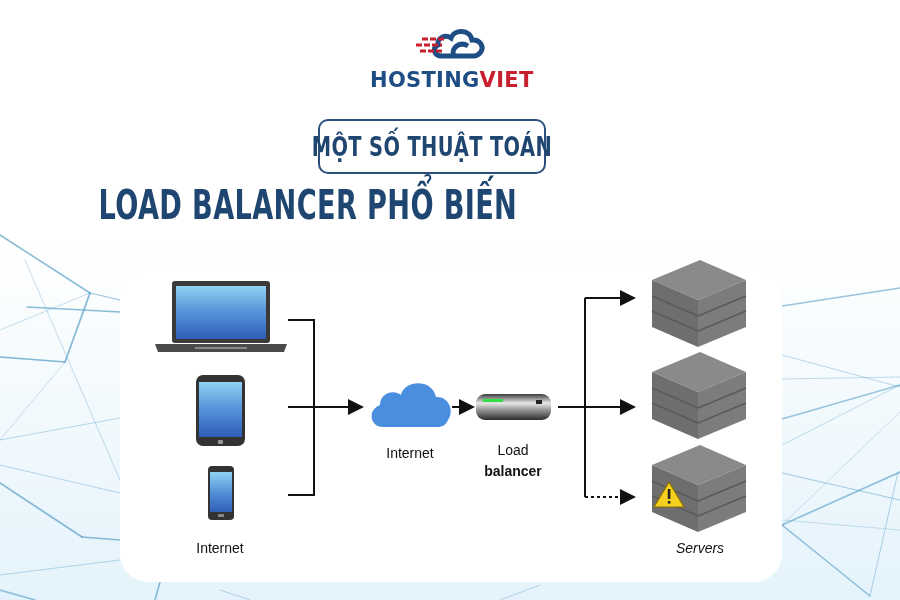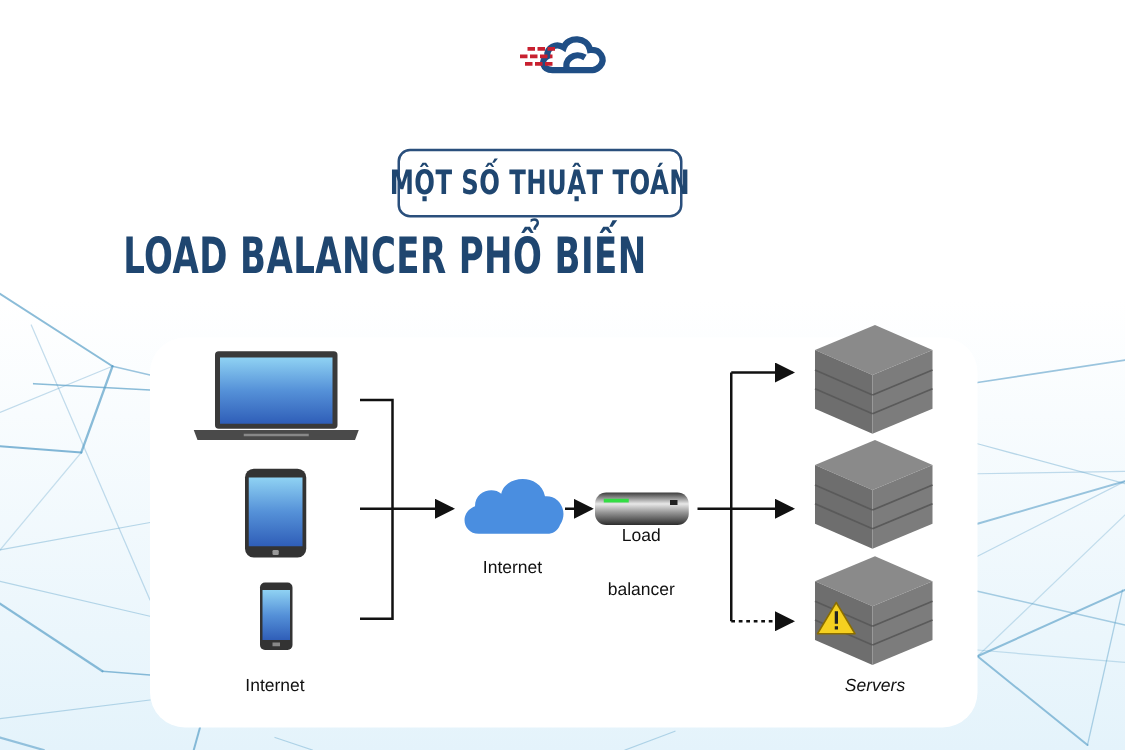--- a/index.html
+++ b/index.html
@@ -68,20 +68,21 @@
 <div class="logo">
   <svg width="160" height="44" viewBox="0 0 160 44" style="position:absolute;left:0;top:0;">
     <path d="M72 32 C64 32 62 24 68 21 C67 14 75 10 81 14 C84 5 100 5 102 16 C110 15 115 23 110 29 C108 31 106 32 104 32 Z" fill="none" stroke="#1f4e85" stroke-width="5"></path>
     <path d="M84 32 C80 24 90 17 98 22" fill="none" stroke="#1f4e85" stroke-width="5"></path>
     <g stroke="#c8202f" stroke-width="3" stroke-dasharray="6 2">
       <line x1="52" y1="15" x2="74" y2="15"></line>
       <line x1="46" y1="21" x2="72" y2="21"></line>
       <line x1="50" y1="27" x2="74" y2="27"></line>
     </g>
   </svg>
+  <div class="logo-text"><span class="a">HOSTING</span><span class="b">VIET</span></div>
 </div>
 
 <div class="title-box">
   <span class="title1">MỘT SỐ THUẬT TOÁN</span>
 </div>
 <div class="title2">
   <span>LOAD BALANCER PHỔ BIẾN</span>
 </div>
 
 <svg width="900" height="600" viewBox="0 0 900 600" style="position:absolute;left:0;top:0;">
@@ -180,15 +181,15 @@
   </g>
   <g>
     <polygon points="669,482 684,507 654,507" fill="#f5d020" stroke="#8a6d00" stroke-width="1.2" stroke-linejoin="round"></polygon>
     <rect x="667.8" y="489" width="2.6" height="10" fill="#222"></rect>
     <rect x="667.8" y="501" width="2.6" height="2.6" fill="#222"></rect>
   </g>
 </svg>
 
 <div class="lbl" style="left:170px;top:538px;width:100px;">Internet</div>
 <div class="lbl" style="left:360px;top:443px;width:100px;">Internet</div>
-<div class="lbl" style="left:463px;top:418px;width:100px;">Load</div>
-<div class="lbl" style="left:463px;top:461px;width:100px;">balancer</div>
+<div class="lbl" style="left:463px;top:440px;width:100px;">Load</div>
+<div class="lbl" style="left:463px;top:461px;width:100px;font-weight:bold;">balancer</div>
 <div class="lbl" style="left:650px;top:538px;width:100px;font-style:italic;">Servers</div>
 
 </body></html>

